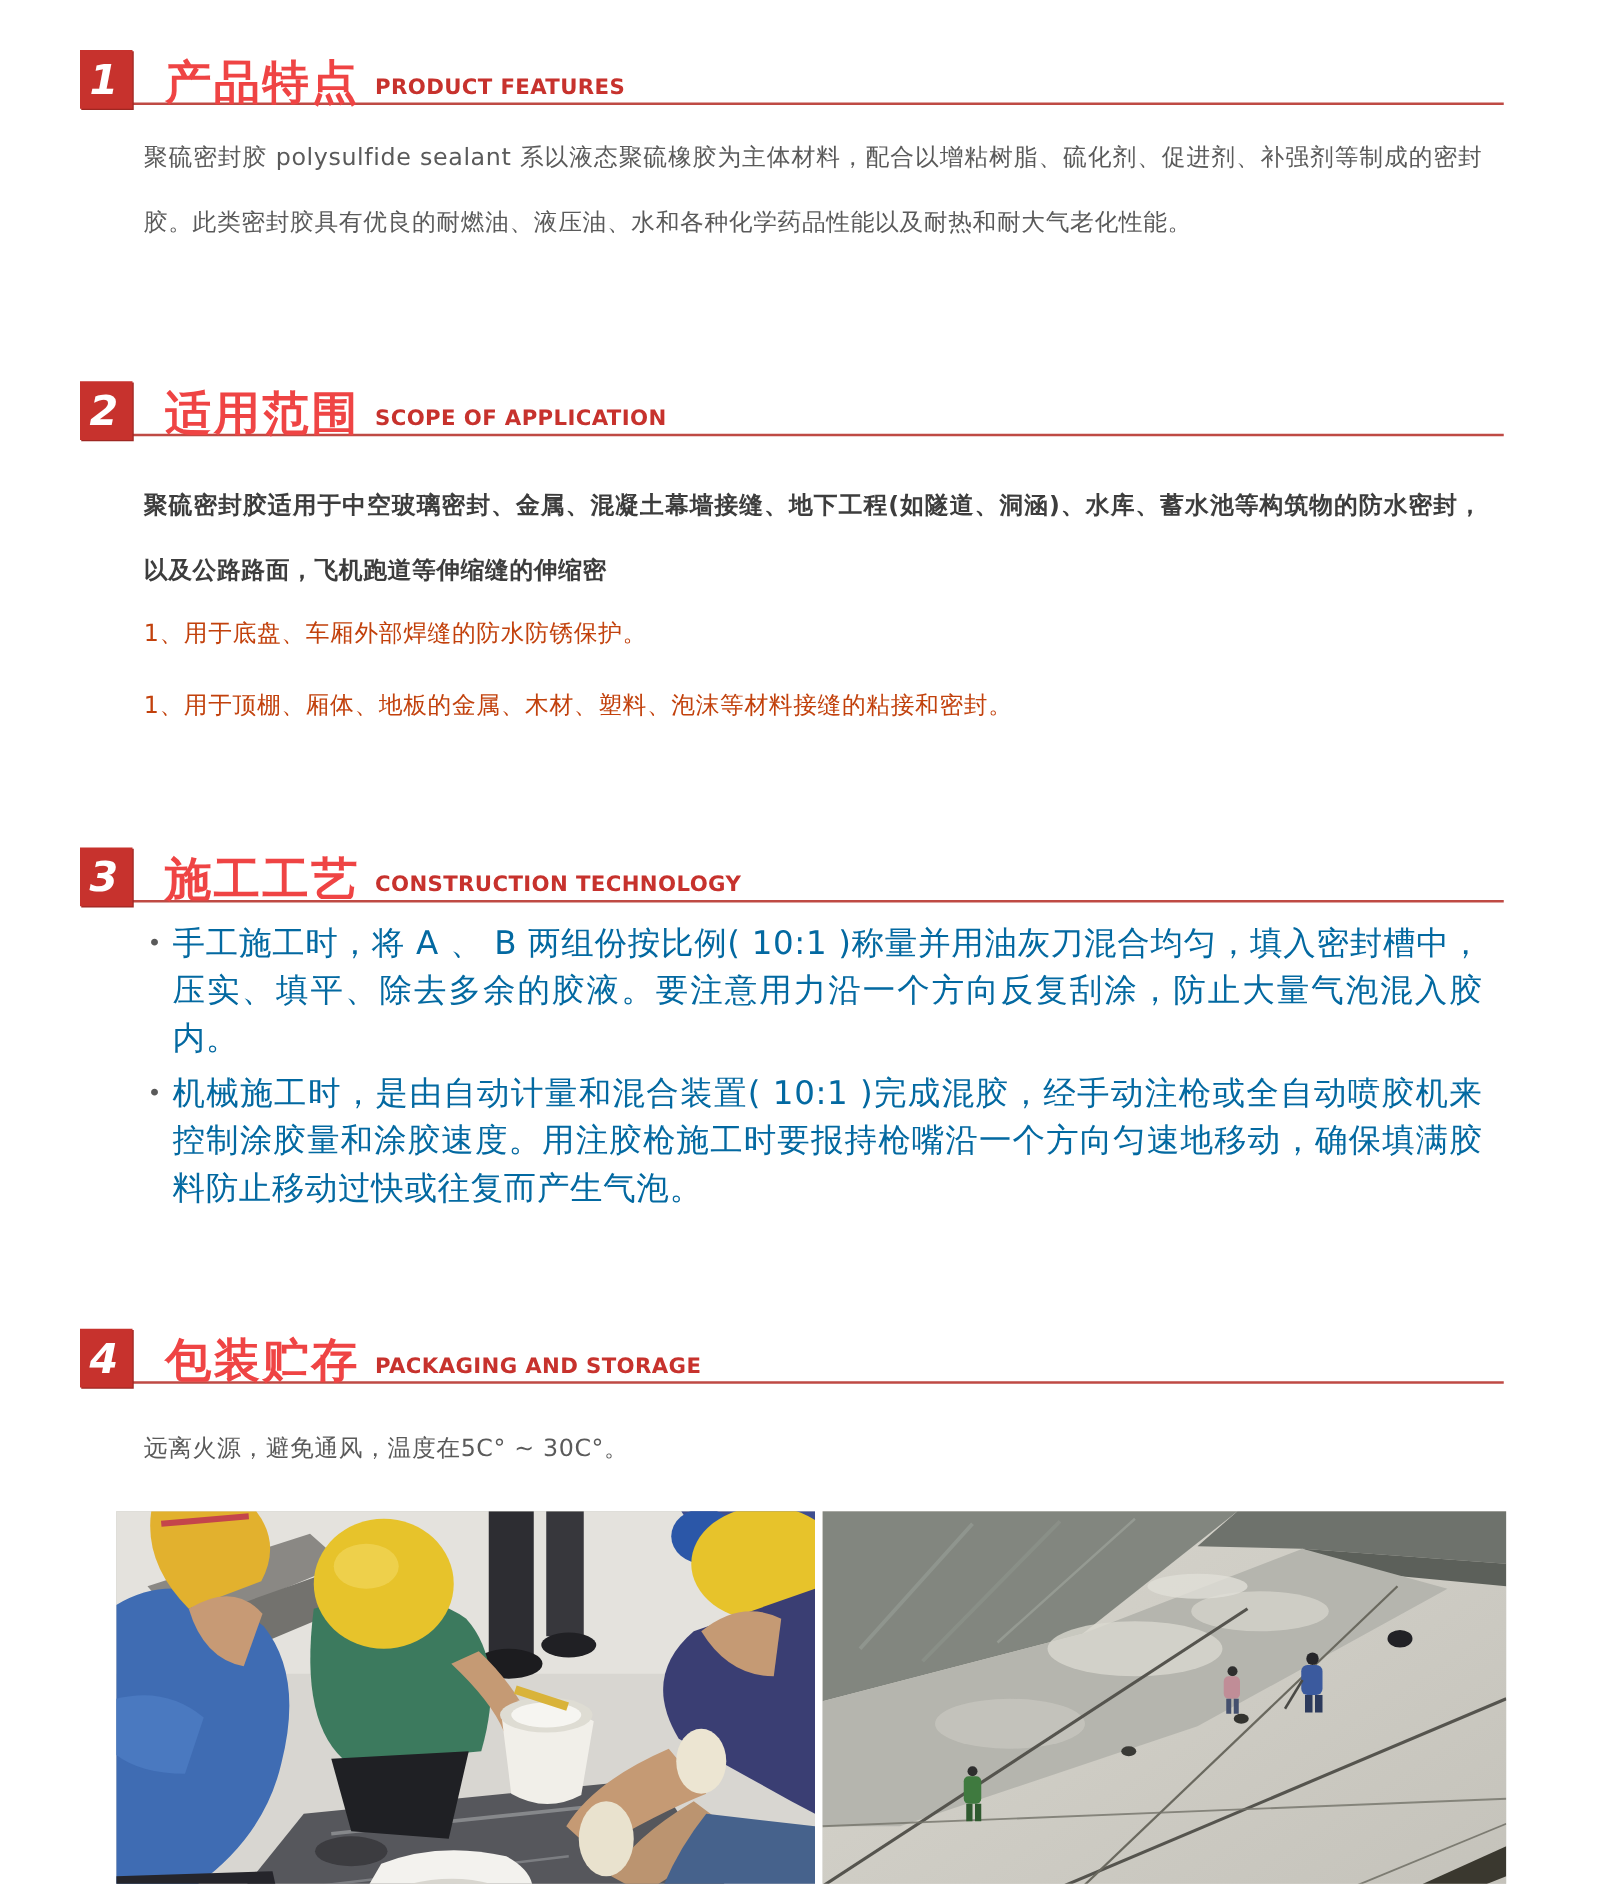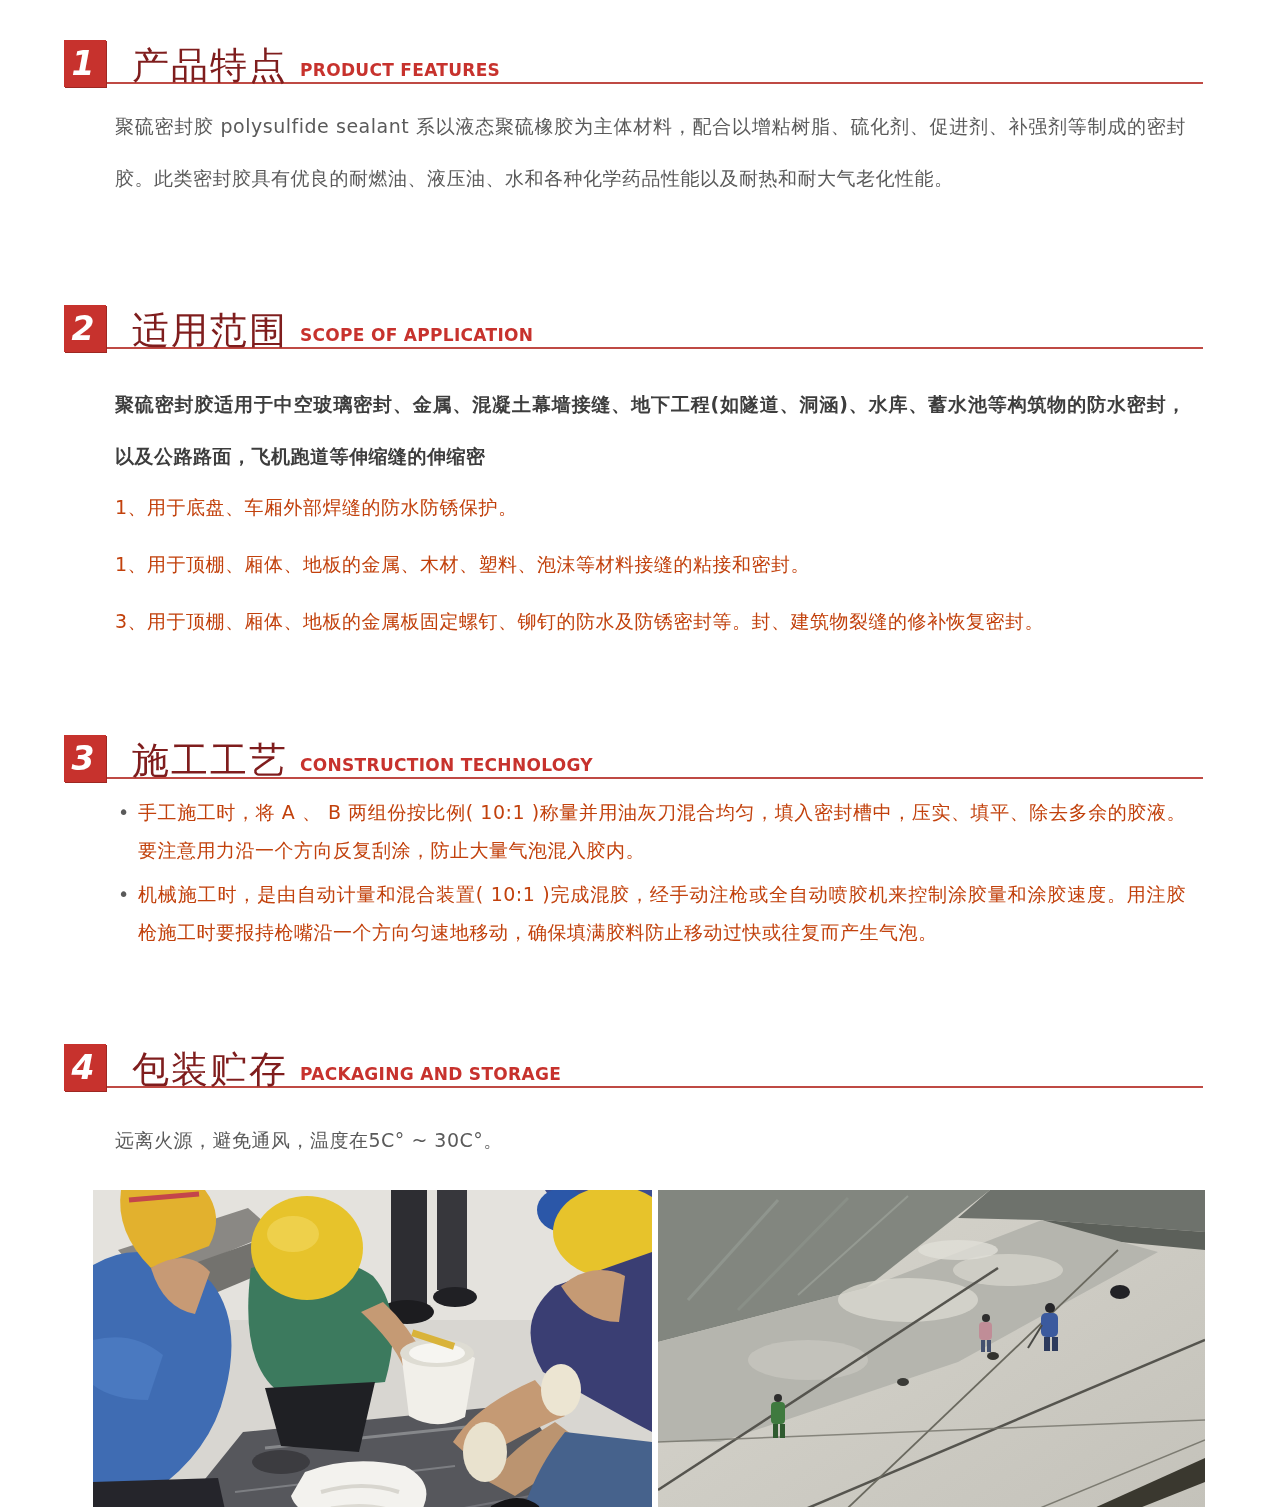--- a/index.html
+++ b/index.html
@@ -24,21 +24,21 @@
     position:absolute;left:0;bottom:-5px;
     width:42px;height:47px;background:#c7322d;
     display:flex;align-items:center;justify-content:center;
     box-shadow:1px 1px 0 #9e2722;
   }
   .badge span{
     color:#ffffff;font-size:33px;font-weight:bold;font-style:italic;
     line-height:1;transform:translateX(-2px);
   }
   .sec-head .cn{
-    margin:0 0 -2px 12px;color:#7f1d1d;font-size:37px;font-weight:normal;
+    margin:0 0 -2px 12px;color:#ef4444;font-size:37px;font-weight:bold;
     line-height:1;letter-spacing:2px;
   }
   .sec-head .en{
     margin:0 0 2px 12px;color:#c7322d;font-size:17px;font-weight:bold;
     letter-spacing:0.3px;
   }
   .body-text{
     margin:16px 0 0 51px;width:1071px;
     color:#5a5a5a;font-size:19px;line-height:52px;
     text-align:justify;letter-spacing:0.5px;
@@ -51,21 +51,21 @@
     margin-top:4px;color:#c2410c;font-size:19px;line-height:38px;
     letter-spacing:0.5px;
   }
   .bullets{margin:14px 0 0 54px;width:1068px;}
   .bullet{display:flex;margin-top:6px;}
   .bullet:first-child{margin-top:0;}
   .bullet .dot{
     width:20px;color:#5a5a5a;font-size:19px;line-height:38px;flex:0 0 20px;
   }
   .bullet .bullet-text{
-    flex:1;color:#c2410c;font-size:19px;line-height:38px;
+    flex:1;color:#0369a1;font-size:26px;line-height:38px;
     text-align:justify;letter-spacing:0.5px;
   }
   .s4 .body-text{margin-top:26px;}
   .photos{margin:24px 0 0 93px;display:flex;gap:6px;}
   .photo{display:block;background:#cfcdc8;}
 </style>
 </head>
 <body>
 
 <div class="page">
@@ -86,21 +86,20 @@
       <div class="badge">
         <span>2</span>
       </div>
       <h2 class="cn">适用范围</h2>
       <span class="en">SCOPE OF APPLICATION</span>
     </header>
     <p class="body-text lead">聚硫密封胶适用于中空玻璃密封、金属、混凝土幕墙接缝、地下工程(如隧道、洞涵)、水库、蓄水池等构筑物的防水密封，以及公路路面，飞机跑道等伸缩缝的伸缩密</p>
     <div class="items">
       <p class="item">1、用于底盘、车厢外部焊缝的防水防锈保护。</p>
       <p class="item">1、用于顶棚、厢体、地板的金属、木材、塑料、泡沫等材料接缝的粘接和密封。</p>
-      <p class="item">3、用于顶棚、厢体、地板的金属板固定螺钉、铆钉的防水及防锈密封等。封、建筑物裂缝的修补恢复密封。</p>
     </div>
   </section>
 
   <section class="sec s3">
     <header class="sec-head">
       <div class="badge">
         <span>3</span>
       </div>
       <h2 class="cn">施工工艺</h2>
       <span class="en">CONSTRUCTION TECHNOLOGY</span>

